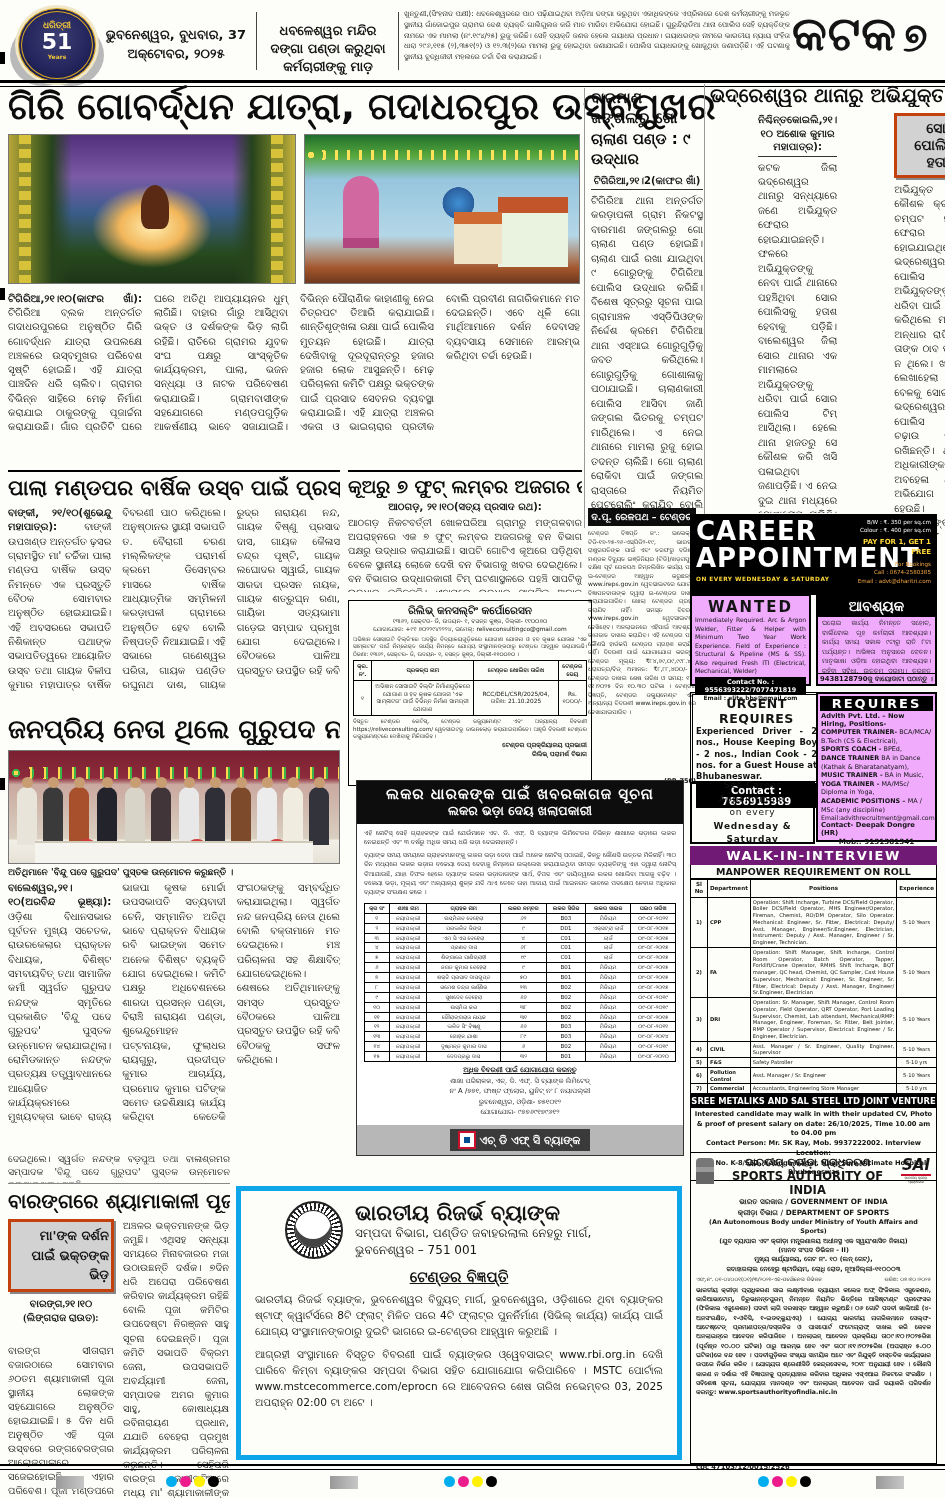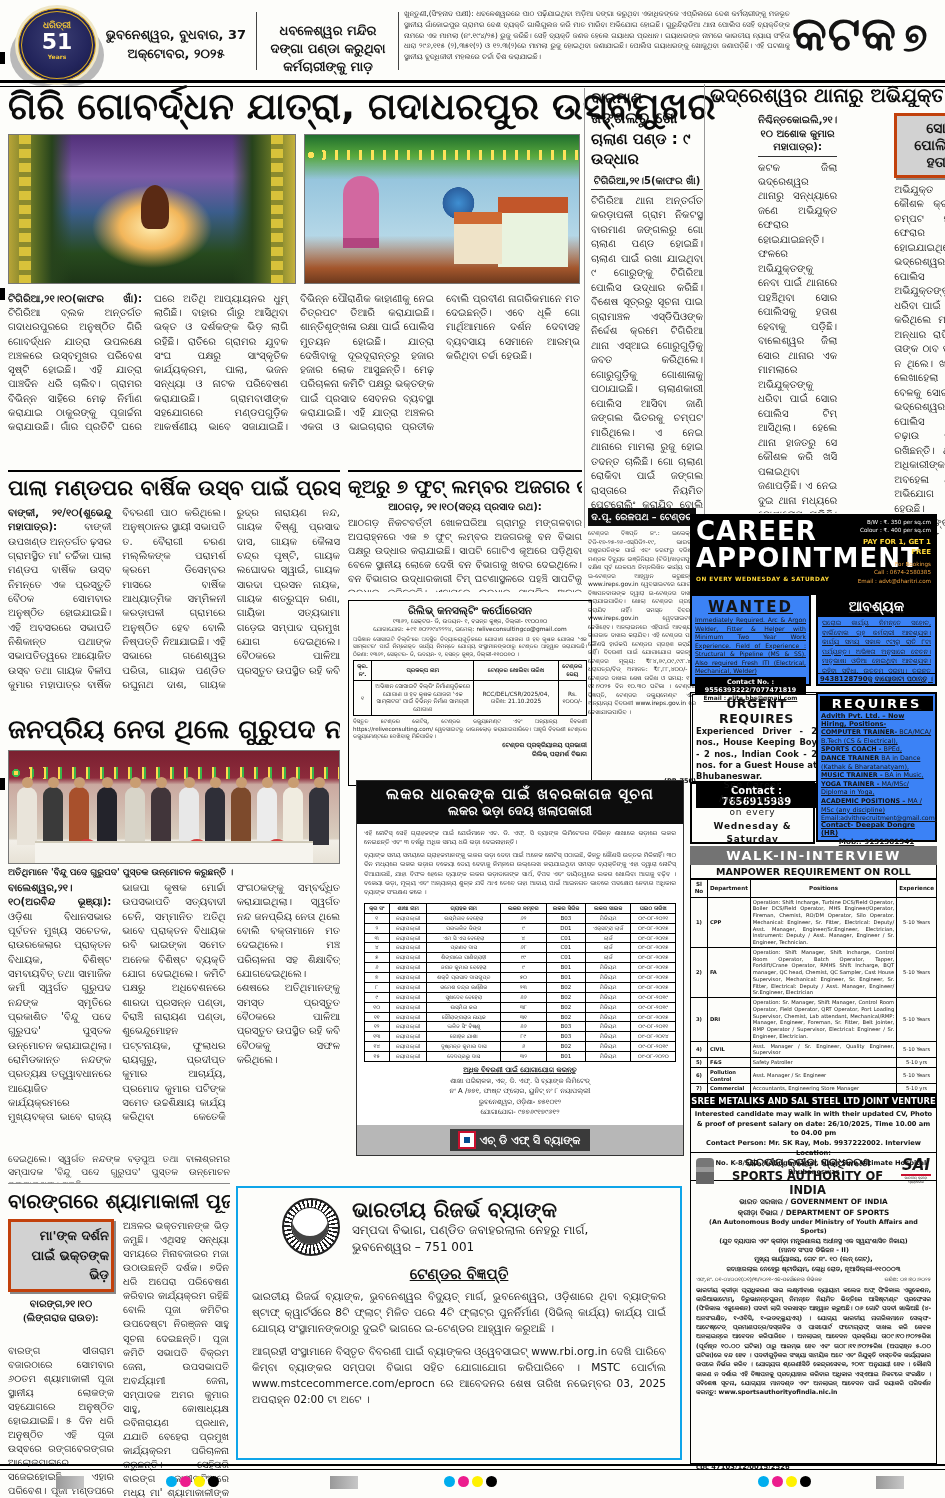--- a/index.html
+++ b/index.html
@@ -140,21 +140,21 @@
   #career{left:690px;top:514px;width:247px;height:81px;background:#000;color:#fff;display:flex;padding:4px 6px;box-sizing:border-box;}
   .ca-left{width:150px;}
   .ca-word{font-size:19px;font-weight:900;letter-spacing:1px;line-height:1.05;}
   .ca-word span{font-size:26px;}
   .ca-tag{font-size:5.8px;color:#ffd83a;font-weight:800;margin-top:3px;letter-spacing:.5px;}
   .ca-right{flex:1;text-align:right;font-size:5.6px;line-height:1.5;}
   .ca-offer{color:#ffd83a;font-weight:900;font-size:7px;margin:2px 0;}
   .ca-book{color:#f0a440;}
 
   
-  .adbox{border:2px solid #000;background:#3b82f6;box-sizing:border-box;text-decoration:underline;}
+  .adbox{border:2px solid #000;background:#f0abfc;box-sizing:border-box;}
   #wanted{left:690px;top:594px;width:121px;height:92px;padding:2px 3px;}
   #wanted .t{font-size:15px;font-weight:900;text-align:center;letter-spacing:2px;}
   #wanted .b{font-size:6.1px;line-height:1.4;text-align:justify;}
   #wanted .c{background:#000;color:#fff;font-weight:800;font-size:6.4px;text-align:center;padding:1px 0;margin-top:1px;}
   #wanted .e{font-size:5.9px;text-align:center;font-weight:700;}
 
   #abashyaka{left:816px;top:594px;width:121px;height:92px;}
   #abashyaka .t{background:#000;color:#fff;font-size:14px;font-weight:900;text-align:center;padding:2px 0;}
   #abashyaka .b{font-size:6.6px;line-height:1.45;text-align:justify;padding:2px 4px;height:52px;overflow:hidden;}
   #abashyaka .c{border-top:1px solid #000;font-weight:800;font-size:6.8px;text-align:center;padding:1px 0;}
@@ -171,21 +171,21 @@
   #requires .em{font-size:6.2px;}
   #requires .ct{font-size:6.8px;font-weight:800;}
   #requires .mb{font-size:7.2px;font-weight:900;text-align:center;}
 
   #seecareer{left:690px;top:782px;width:121px;height:58px;border:2px solid #000;display:flex;align-items:center;justify-content:center;text-align:center;}
   #seecareer .inner{font-size:9px;letter-spacing:.8px;line-height:1.5;}
   #seecareer .bold{font-weight:900;}
 
   
   #walkin{left:690px;top:846px;width:247px;height:298px;}
-  #walkin .t{background:#737373;color:#fff;font-size:13px;font-weight:900;letter-spacing:1.5px;text-align:center;padding:2px 0;}
+  #walkin .t{background:#701a75;color:#fff;font-size:13px;font-weight:900;letter-spacing:1.5px;text-align:center;padding:2px 0;}
   #walkin .st{border:1px solid #000;border-top:none;font-size:9.5px;font-weight:900;text-align:center;padding:1px 0;}
   #walkin table{width:100%;border-collapse:collapse;}
   #walkin th,#walkin td{border:1px solid #000;font-size:5.2px;line-height:1.3;padding:1px 2px;vertical-align:middle;}
   #walkin th{font-weight:800;font-size:5.6px;text-align:center;}
   #walkin td:nth-child(1){width:7%;text-align:center;font-weight:700;}
   #walkin td:nth-child(2){width:17%;font-weight:800;}
   #walkin td:nth-child(3){width:63%;text-align:justify;}
   #walkin td:nth-child(4){width:13%;text-align:center;}
   #walkin .comp{background:#000;color:#fff;font-size:8.4px;font-weight:900;text-align:center;padding:2px 0;}
   #walkin .foot{border:1px solid #000;border-top:none;font-size:6.7px;font-weight:800;text-align:center;line-height:1.45;padding:2px 3px;}
@@ -212,21 +212,21 @@
   #barang .pre{font-size:9.3px;line-height:1.4;text-align:justify;border-bottom:1px solid #888;padding-bottom:3px;height:28px;overflow:hidden;}
   #barang h2{font-size:20px;margin-top:5px;white-space:nowrap;overflow:hidden;}
   .br-cols{display:flex;gap:9px;margin-top:6px;}
   .br-col{width:106px;}
   #barang .graybox{font-size:13px;line-height:1.5;margin-bottom:5px;}
   #barang .dateline{display:block;text-align:center;line-height:1.4;margin-bottom:19px;font-family:Liberation Serif, serif;}
   #barang .bodytx{font-size:9.9px;height:196px;}
   #barang .br-col:last-child .bodytx{height:282px;}
 
   
-  #rbi{left:236px;top:1186px;width:446px;height:274px;border:2px solid #0ea5e9;padding:10px 14px;box-sizing:border-box;}
+  #rbi{left:236px;top:1186px;width:446px;height:274px;border:5px solid #0ea5e9;padding:10px 14px;box-sizing:border-box;}
   .rbi-head{display:flex;gap:12px;align-items:center;margin-left:30px;}
   .rbi-logo{width:54px;height:54px;border-radius:50%;border:2px solid #222;flex:none;position:relative;
     background:repeating-conic-gradient(#222 0 4deg,#fff 4deg 10deg);}
   .rbi-logo::after{content:"";position:absolute;left:7px;top:7px;width:36px;height:36px;border-radius:50%;background:#fff;
     border:1px solid #222;box-shadow:inset 0 -8px 0 #444;}
   .rbi-title{font-size:21px;font-weight:900;}
   .rbi-addr{font-size:12px;line-height:1.45;}
   .rbi-sub{text-align:center;font-size:15px;font-weight:900;text-decoration:underline;margin:8px 0 6px;}
   #rbi p{margin:0 0 8px;font-size:10.6px;line-height:1.5;text-align:justify;}
   .rbi-sign{text-align:right;font-weight:900;font-size:11px;line-height:1.5;}
@@ -276,21 +276,21 @@
       </div>
     </div>
     <div class="cols4 bodytx ov">
       <b>ଟିଗିରିଆ,୨୧।୧୦(କାଫର ଖାଁ):</b>
       <span>ଟିଗିରିଆ ବ୍ଲକ ଅନ୍ତର୍ଗତ ଗଦାଧରପୁରରେ ଅନୁଷ୍ଠିତ ଗିରି ଗୋବର୍ଦ୍ଧନ ଯାତ୍ରା ଉପଲକ୍ଷେ ଅଞ୍ଚଳରେ ଉସ୍ବମୁଖର ପରିବେଶ ସୃଷ୍ଟି ହୋଇଛି। ଏହି ଯାତ୍ରା ପାଞ୍ଚଦିନ ଧରି ଚାଲିବ। ଗ୍ରାମର ବିଭିନ୍ନ ସାହିରେ ମେଢ଼ ନିର୍ମାଣ କରାଯାଇ ଠାକୁରଙ୍କୁ ପୂଜାର୍ଚ୍ଚନା କରାଯାଉଛି। ଗାଁର ପ୍ରତିଟି ଘରେ ଘରେ ଅତିଥି ଆପ୍ୟାୟନର ଧୁମ୍ ଲାଗିଛି। ବାହାର ଗାଁରୁ ଆସିଥିବା ଭକ୍ତ ଓ ଦର୍ଶକଙ୍କ ଭିଡ଼ ଲାଗି ରହିଛି। ରାତିରେ ଗ୍ରାମର ଯୁବକ ସଂଘ ପକ୍ଷରୁ ସାଂସ୍କୃତିକ କାର୍ଯ୍ୟକ୍ରମ, ପାଲା, ଭଜନ ସନ୍ଧ୍ୟା ଓ ନାଟକ ପରିବେଷଣ କରାଯାଉଛି। ଗ୍ରାମବାସୀଙ୍କ ସହଯୋଗରେ ମଣ୍ଡପଗୁଡ଼ିକ ଆକର୍ଷଣୀୟ ଭାବେ ସଜାଯାଇଛି। ବିଭିନ୍ନ ପୌରାଣିକ କାହାଣୀକୁ ନେଇ ଚିତ୍ରପଟ ତିଆରି କରାଯାଇଛି। ଶାନ୍ତିଶୃଙ୍ଖଳା ରକ୍ଷା ପାଇଁ ପୋଲିସ ମୁତୟନ ହୋଇଛି। ଯାତ୍ରା ଦେଖିବାକୁ ଦୂରଦୂରାନ୍ତରୁ ହଜାର ହଜାର ଲୋକ ଆସୁଛନ୍ତି। ମେଢ଼ ପରିଚାଳନା କମିଟି ପକ୍ଷରୁ ଭକ୍ତଙ୍କ ପାଇଁ ପ୍ରସାଦ ସେବନର ବ୍ୟବସ୍ଥା କରାଯାଇଛି। ଏହି ଯାତ୍ରା ଅଞ୍ଚଳର ଏକତା ଓ ଭାଇଚାରାର ପ୍ରତୀକ ବୋଲି ପ୍ରବୀଣ ନାଗରିକମାନେ ମତ ଦେଇଛନ୍ତି। ଏବେ ଧୂଳି ଗୋ ମାର୍ଥିଆମାନେ ଦର୍ଶନ ଦେବାସହ ବ୍ୟବସାୟ ସେମାନେ ଆରମ୍ଭ କରିଥିବା ଚର୍ଚ୍ଚା ହେଉଛି।</span>
     </div>
   </div>
 
   <div class="abs" id="cattle">
     <h2>ବାରମାଣ ଜଙ୍ଗଲରୁ ଗୋ ଚାଲାଣ ପଣ୍ଡ : ୯ ଉଦ୍ଧାର</h2>
-    <span class="dateline">ଟିଗିରିଆ,୨୧।5(କାଫର ଖାଁ)</span>
+    <span class="dateline">ଟିଗିରିଆ,୨୧।2(କାଫର ଖାଁ)</span>
     <div class="bodytx ov">ଟିଗିରିଆ ଥାନା ଅନ୍ତର୍ଗତ କରଡ଼ାପଳୀ ଗ୍ରାମ ନିକଟସ୍ଥ ବାରମାଣ ଜଙ୍ଗଲରୁ ଗୋ ଚାଲାଣ ପଣ୍ଡ ହୋଇଛି। ଚାଲାଣ ପାଇଁ ରଖା ଯାଇଥିବା ୯ ଗୋରୁଙ୍କୁ ଟିଗିରିଆ ପୋଲିସ ଉଦ୍ଧାର କରିଛି। ବିଶେଷ ସୂତ୍ରରୁ ସୂଚନା ପାଇ ଗ୍ରାମାଞ୍ଚଳ ଏସ୍‌ଡିପିଓଙ୍କ ନିର୍ଦ୍ଦେଶ କ୍ରମେ ଟିଗିରିଆ ଥାନା ଏସ୍‌ଆଇ ଗୋରୁଗୁଡ଼ିକୁ ଜବତ କରିଥିଲେ। ଗୋରୁଗୁଡ଼ିକୁ ଗୋଶାଳାକୁ ପଠାଯାଇଛି। ଚାଲାଣକାରୀ ପୋଲିସ ଆସିବା ଜାଣି ଜଙ୍ଗଲ ଭିତରକୁ ଚମ୍ପଟ ମାରିଥିଲେ। ଏ ନେଇ ଥାନାରେ ମାମଲା ରୁଜୁ ହୋଇ ତଦନ୍ତ ଚାଲିଛି। ଗୋ ଚାଲାଣ ରୋକିବା ପାଇଁ ଜଙ୍ଗଲ ରାସ୍ତାରେ ନିୟମିତ ପେଟ୍ରୋଲିଂ କରାଯିବ ବୋଲି ପୋଲିସ କହିଛି। ଏହି ଘଟଣା ପରେ ଅଞ୍ଚଳରେ ଚାପା ଉତ୍ତେଜନା ଲାଗିରହିଛି। ନିକଟ ଅତୀତରେ ମଧ୍ୟ ଏଭଳି ଚାଲାଣ ଉଦ୍ୟମ ପଣ୍ଡ ହୋଇଥିଲା।</div>
   </div>
 
   <div class="abs" id="bhadreswar">
     <h2>ଭଦ୍ରେଶ୍ୱର ଥାନାରୁ ଅଭିଯୁକ୍ତ ଚମ୍ପଟ</h2>
     <div class="bh-cols">
       <div class="bh-col">
         <span class="dateline">ନିଶ୍ଚିନ୍ତକୋଇଲି,୨୧।୧୦ ଅଶୋକ କୁମାର ମହାପାତ୍ର):</span>
         <div class="bodytx ov">କଟକ ଜିଲା ଭଦ୍ରେଶ୍ୱର ଥାନାରୁ ସନ୍ଧ୍ୟାରେ ଜଣେ ଅଭିଯୁକ୍ତ ଫେରାର ହୋଇଯାଇଛନ୍ତି। ଫଳରେ ଅଭିଯୁକ୍ତଙ୍କୁ ନେବା ପାଇଁ ଥାନାରେ ପହଞ୍ଚିଥିବା ସୋର ପୋଲିସକୁ ହତାଶ ହେବାକୁ ପଡ଼ିଛି। ବାଲେଶ୍ୱର ଜିଲା ସୋର ଥାନାର ଏକ ମାମଲାରେ ଅଭିଯୁକ୍ତଙ୍କୁ ଧରିବା ପାଇଁ ସୋର ପୋଲିସ ଟିମ୍ ଆସିଥିଲା। ହେଲେ ଥାନା ହାଜତରୁ ସେ କୌଶଳ କରି ଖସି ପଳାଇଥିବା ଜଣାପଡ଼ିଛି। ଏ ନେଇ ଦୁଇ ଥାନା ମଧ୍ୟରେ ଦୋଷାରୋପ ଚାଲିଛି। ଘଟଣାର ଉଚ୍ଚସ୍ତରୀୟ ତଦନ୍ତ ଦାବି ହୋଇଛି।</div>
       </div>

